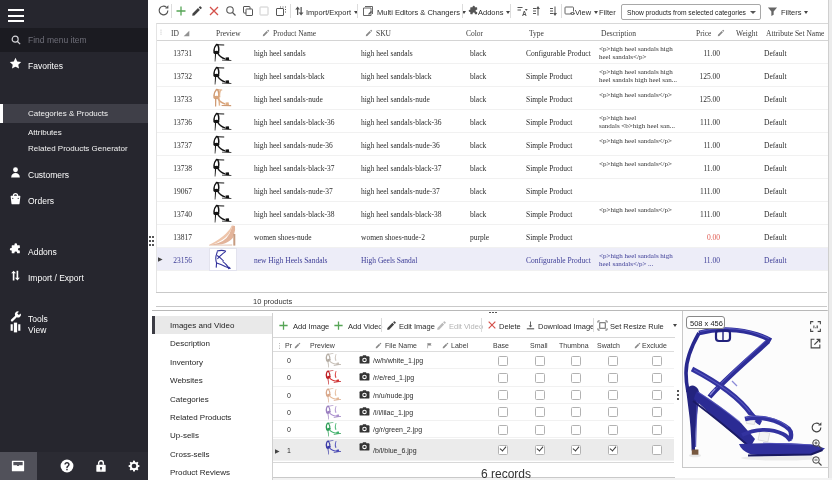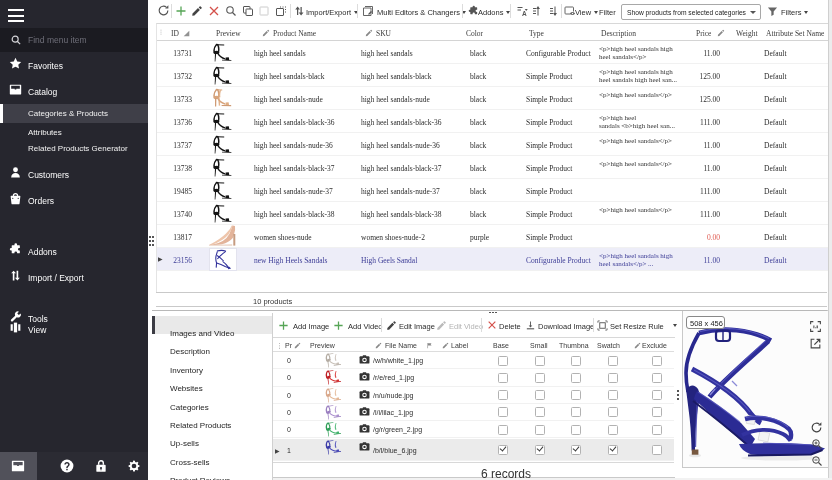--- a/index.html
+++ b/index.html
@@ -42,21 +42,21 @@
 .mrow .desc { top:3.5px; font-size:7px; color:#333; line-height:8.5px; }
 .mrow .desc1 { top:4px; font-size:7px; color:#333; }
 .mrow.sel { background:#ededf8; }
 .mrow.sel span { color:#3c3c96; }
 .thumb { position:absolute; left:56px; top:1px; }
 
 #status { position:absolute; left:156px; top:292px; width:671px; height:15px; border-top:1px solid #c9c9c9; border-bottom:1px solid #c9c9c9; background:#fff; font-size:7.5px; color:#333; }
 
 #bottabs { position:absolute; left:152px; top:313px; width:121px; height:167px; background:#fff; border-right:1px solid #d0d0d0; font-size:8px; color:#1e1e1e; }
 .btab { position:absolute; left:0; width:120px; height:18.4px; }
-.btab span { position:absolute; left:18px; top:5px; white-space:nowrap;margin-top:8px; }
+.btab span { position:absolute; left:18px; top:5px; white-space:nowrap; }
 .btab.sel { background:#e9e9e9; border-left:3px solid #3c3c44; }
 .btab.sel span { left:15px; }
 
 #botbar { position:absolute; left:274px; top:314px; width:401px; height:23px; background:#fff; font-size:7.5px; color:#2b2b2b; }
 #botbar .tbtxt { top:8px; }
 .gtxt { color:#b4b4b4; }
 
 #botgrid { position:absolute; left:273px; top:337px; width:402px; height:141px; border-top:1px solid #d8d8d8; border-bottom:1px solid #c9c9c9; background:#fff; }
 #bghead { position:absolute; left:0; top:0; width:401px; height:14px; border-bottom:1px solid #ddd; font-size:7px; color:#3a3a3a; }
 #bghead span { position:absolute; top:4px; white-space:nowrap; }
@@ -91,27 +91,20 @@
           <circle cx="5" cy="5" r="3.6" fill="none" stroke="#d4d4d8" stroke-width="1.4"></circle>
           <line x1="7.8" y1="7.8" x2="11" y2="11" stroke="#d4d4d8" stroke-width="1.4"></line>
         </svg>
       <span class="ph">Find menu item</span>
     </div>
     <div class="mitem" style="top:53px">
       <svg class="micon" width="13" height="13" viewBox="0 0 24 24">
           <path fill="#fff" d="M12 1.5l3.2 6.8 7.3.9-5.4 5 1.4 7.2-6.5-3.6-6.5 3.6 1.4-7.2-5.4-5 7.3-.9z"></path>
         </svg>
       <span class="txt">Favorites</span>
-      </div>
-    <div class="mitem" style="top:79px">
-      <svg class="micon" width="13" height="13" viewBox="0 0 24 24">
-          <path fill="#fff" d="M3 3h18v8H3z M3 13h18v8H3z" opacity="0"></path>
-          <path fill="#fff" d="M2.5 3h19a1 1 0 011 1v16a1 1 0 01-1 1h-19a1 1 0 01-1-1V4a1 1 0 011-1zm1.5 2v5.5h6.5V12h3V10.5H20V5z"></path>
-        </svg>
-      <span class="txt">Catalog</span>
       </div>
     <div class="sub sel" style="top:104px">
         <span class="txt">Categories &amp; Products</span>
       </div>
     <div class="sub" style="top:123px">
         <span class="txt">Attributes</span>
       </div>
     <div class="sub" style="top:139px">
         <span class="txt">Related Products Generator</span>
       </div>
@@ -394,21 +387,21 @@
         </svg>
       <span style="left:97px">high heel sandals-black-37</span>
       <span style="left:204px">high heel sandals-black-37</span>
       <span style="left:313px">black</span>
       <span style="left:369px">Simple Product</span>
       <span class="desc1" style="left:442px">&lt;p&gt;high heel sandals&lt;/p&gt;</span>
       <span class="num" style="left:503px;width:60px;">11.00</span>
       <span style="left:607px">Default</span>
     </div>
     <div class="mrow" style="top:155px">
-      <span class="num" style="left:6px;width:29px">19485</span>
+      <span class="num" style="left:6px;width:29px">19067</span>
       <svg class="thumb" width="22" height="21" viewBox="0 0 22 21">
           <path d="M3.6 2.2 L11.2 2.6 L11.2 3.4 L3.6 3.2 Z" fill="#151515"></path>
           <path d="M3.4 2.6 C1.6 4.8 0.7 7.8 1.3 9.9 C2.2 11.7 4.7 11.6 5.4 9.7 C6.0 7.7 5.5 4.4 4.8 2.8 Z" fill="none" stroke="#151515" stroke-width="1.5"></path>
           <ellipse cx="3.4" cy="10.4" rx="3.0" ry="1.7" fill="#151515"></ellipse>
           <path d="M2.0 11 L3.2 11 L2.4 19.6 L1.7 19.6 Z" fill="#151515"></path>
           <path d="M4.9 10.6 C6.3 13.2 9.2 15.3 12.2 16.3 L11.9 17.5 C8.6 16.7 5.6 14.4 4.0 11.5 Z" fill="#151515"></path>
           <path d="M12.6 15.5 L15.8 15.3 L16.3 18.3 L12.3 18.1 Z" fill="#151515"></path>
           <path d="M9.0 17.7 L18.3 17.9 L18.4 18.8 L9.0 18.6 Z" fill="#151515"></path>
         </svg>
       <span style="left:97px">high heel sandals-nude-37</span>

